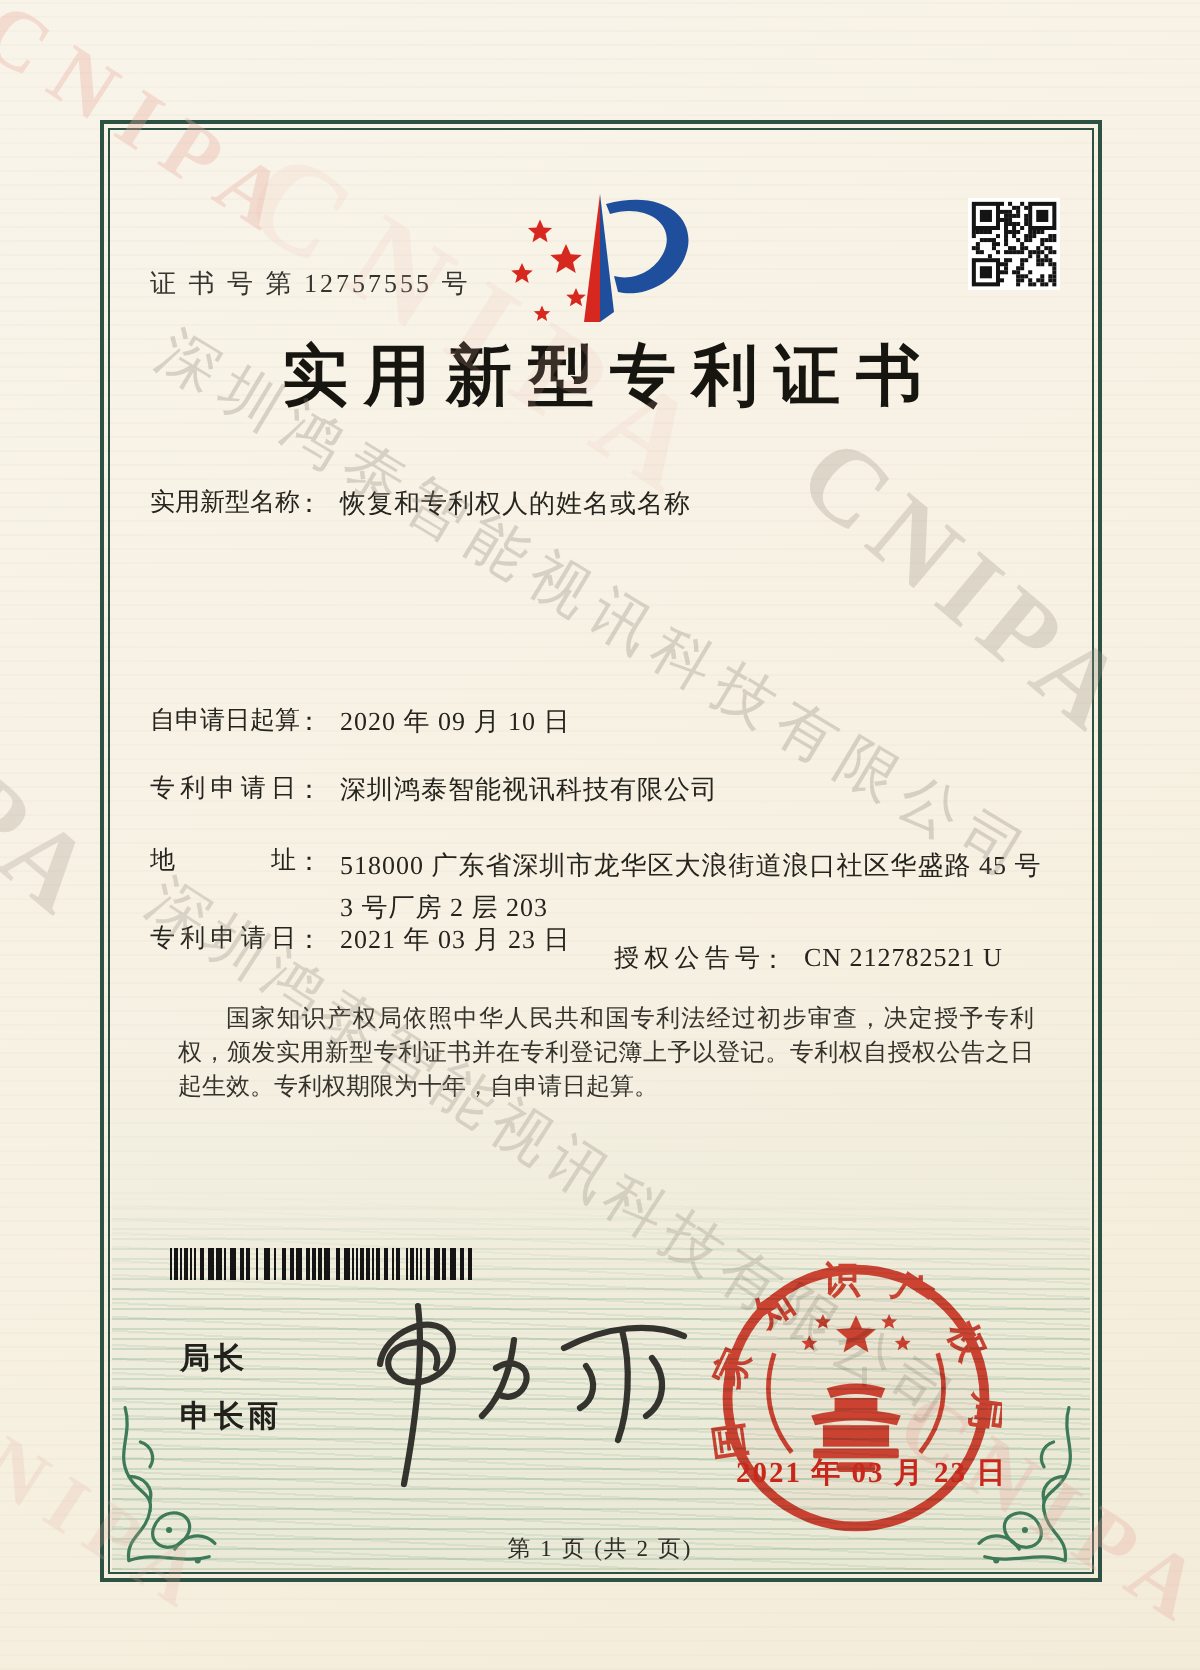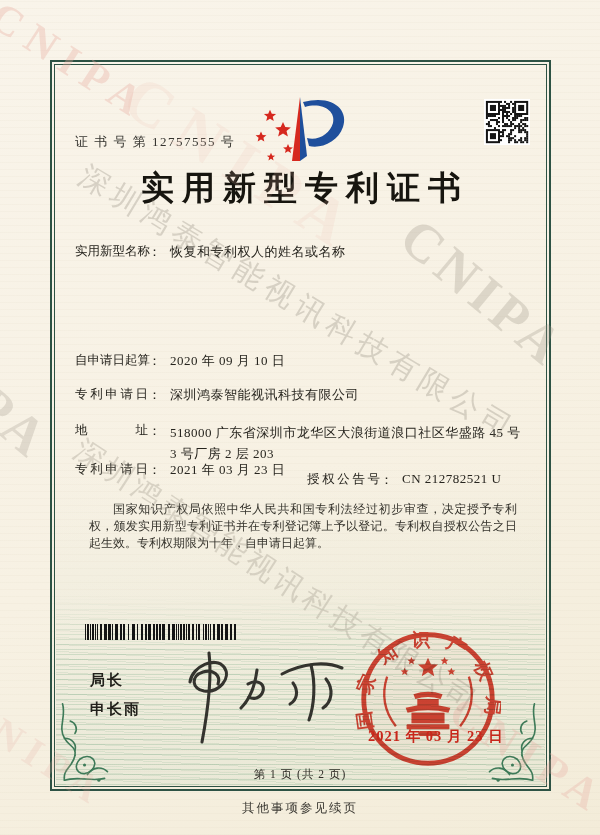--- a/index.html
+++ b/index.html
@@ -409,15 +409,14 @@
       <path d="M28,62 c10,-8 22,2 12,12 c-9,8 -22,-1 -12,-12"></path>
       <path d="M12,40 c8,0 13,6 11,13"></path>
       <path d="M36,78 c5,-8 15,-9 21,-3"></path>
       <path d="M18,22 c6,2 8,8 5,13"></path>
       <circle cx="33" cy="68" r="1.6" fill="#3e7a58" stroke="none"></circle>
       <circle cx="48" cy="84" r="1.6" fill="#3e7a58" stroke="none"></circle>
     </svg>
   </div>
 
   <div class="page-num">第 1 页 (共 2 页)</div>
-  <div class="cont-note">其他事项参见续页</div>
 
 </div>
 
 </body></html>

